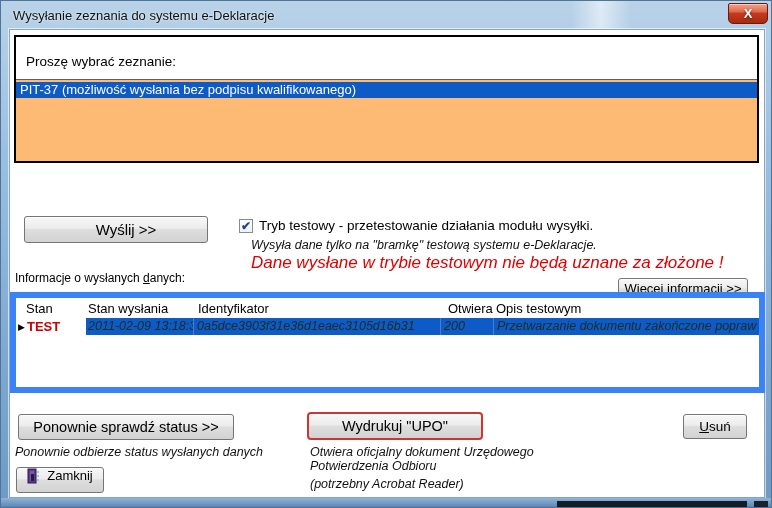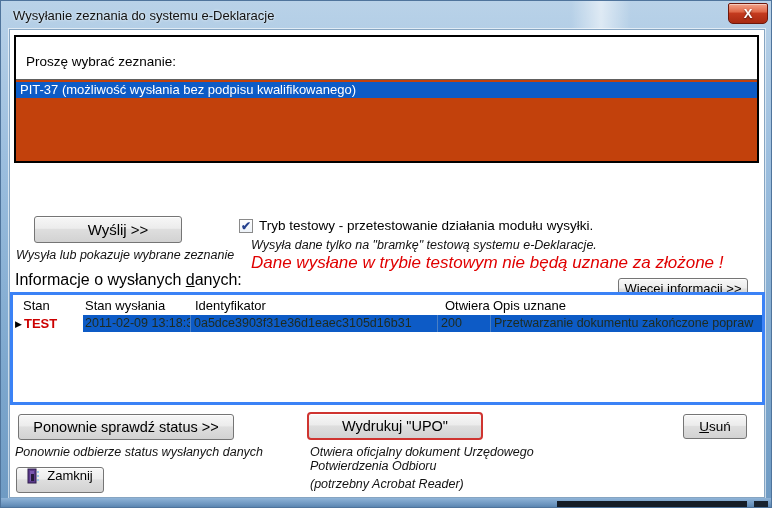--- a/index.html
+++ b/index.html
@@ -36,67 +36,67 @@
     position:absolute; left:8px; top:28px; width:756px; height:469px;
     background:#ffffff; border:1px solid #86a5c2;
     box-shadow:0 0 0 1px rgba(255,255,255,.6);
   }
 
   .groupbox{
     position:absolute; left:4px; top:5px; width:745px; height:128px;
     border:2px solid #000000; background:#fff;
   }
   .groupbox-label{ position:absolute; left:10px; top:17px; font-size:13.5px; color:#000; }
-  .listbox{ position:absolute; left:0; right:0; top:42px; bottom:0; border-top:1px solid #606060; background:#c2410c; }
+  .listbox{ position:absolute; left:0; right:0; top:42px; bottom:0; border-top:1px solid #606060; background:#fdba74; }
   .list-item-selected{
     margin-top:2px; height:16px; line-height:16px; padding-left:4px;
     background:#0d5bc6; color:#ffffff; font-size:13px; white-space:nowrap; overflow:hidden;
   }
 
   .btn{
     position:absolute; border:1px solid #757575; border-radius:3px;
     background:linear-gradient(180deg,#f7f7f7 0%,#ececec 45%,#dedede 50%,#d2d2d2 100%);
     color:#000; text-align:center; cursor:default;
     box-shadow:inset 0 1px 0 rgba(255,255,255,.8);
   }
-  .btn-send{ left:24px; top:186px; width:148px; height:27px; font-size:15px; line-height:25px;padding-left:20px; }
+  .btn-send{ left:14px; top:186px; width:184px; height:27px; font-size:15px; line-height:25px;padding-left:20px; }
   .caption{ font-style:italic; font-size:12.5px; color:#121212; position:absolute; white-space:nowrap; }
   .cap-send{ left:6px; top:218px; }
 
   .checkbox{
     position:absolute; left:229px; top:189px; width:14px; height:14px;
     border:1px solid #8a8a8a; background:linear-gradient(180deg,#fdfdfd,#eef3f9);
     font-size:12px; line-height:12px; text-align:center; color:#24408e; font-weight:bold;
   }
   .cb-label{ position:absolute; left:249px; top:188px; font-size:13.5px; color:#000; white-space:nowrap; }
   .cb-note{ left:241px; top:208px; }
   .cb-warning{ left:241px; top:223px; font-weight:normal; color:#e00000; font-size:17px; }
 
-  .info-label{ position:absolute; left:5px; top:241px; font-size:16px; color:#000; }
+  .info-label{ position:absolute; left:5px; top:241px; font-size:12px; color:#000; }
   .underline-key{ text-decoration:underline; }
   .btn-more{ left:608px; top:248px; width:130px; height:22px; font-size:13px; line-height:20px; }
 
   .table{
-    position:absolute; left:0px; top:262px; width:755px; height:113px;
-    border:3px solid #3b82f6; background:#fff; overflow:hidden;
+    position:absolute; left:0px; top:262px; width:755px; height:101px;
+    border:6px solid #3b82f6; background:#fff; overflow:hidden;
   }
   .thead{ display:flex; height:20px; align-items:center; font-size:13px; color:#000; }
   .th{ white-space:nowrap; overflow:hidden; }
   .th-stan{ width:70px; padding-left:10px; }
   .th-czas{ width:108px; padding-left:2px; }
   .th-id{ width:247px; padding-left:4px; }
   .th-status{ width:53px; padding-left:7px; }
   .th-opis{ flex:1; padding-left:2px; }
 
   .trow{ display:flex; height:17px; font-size:12.5px; line-height:16px; }
   .td{ white-space:nowrap; overflow:hidden; }
   .td-stan{ width:70px; display:flex; align-items:center; background:#fff; }
   .row-marker{ width:11px; font-size:9px; color:#000; padding-left:2px; }
   .stan-text{ color:#cc0000; font-weight:bold; font-size:13px; }
-  .td-blue{ background:#0d5bc6; color:#1e2b20; border-right:1px solid #4a7fc4; padding-left:2px; }
+  .td-blue{ background:#0d5bc6; color:#1e2b20; border-right:1px solid #4a7fc4; padding-left:2px;font-style:italic; }
   .td-czas{ width:108px; }
   .td-id{ width:247px; padding-left:3px; }
   .td-status{ width:53px; padding-left:3px; }
   .td-opis{ flex:1; border-right:none; padding-left:3px; }
 
   .btn-check{ left:8px; top:384px; width:216px; height:26px; font-size:14.5px; line-height:24px; }
   .cap-check{ left:5px; top:415px; }
 
   .btn-upo{
     left:297px; top:382px; width:176px; height:28px; font-size:14.5px; line-height:24px;
@@ -134,39 +134,38 @@
   <div class="client">
 
     <div class="groupbox">
       <div class="groupbox-label">Proszę wybrać zeznanie:</div>
       <div class="listbox">
         <div class="list-item-selected">PIT-37 (możliwość wysłania bez podpisu kwalifikowanego)</div>
       </div>
     </div>
 
     <div class="btn btn-send">Wyślij &gt;&gt;</div>
-    <div class="caption cap-send">Wysyła lub pokazuje wybrane zeznanie</div>
 
     <div class="checkbox">
       <span>✔</span>
     </div>
     <div class="cb-label">Tryb testowy - przetestowanie działania modułu wysyłki.</div>
     <div class="caption cb-note">Wysyła dane tylko na "bramkę" testową systemu e-Deklaracje.</div>
     <div class="caption cb-warning">Dane wysłane w trybie testowym nie będą uznane za złożone !</div>
 
     <div class="info-label"><span>Informacje o wysłanych </span><span class="underline-key">d</span><span>anych:</span></div>
     <div class="btn btn-more">Więcej informacji &gt;&gt;</div>
 
     <div class="table">
       <div class="thead">
         <div class="th th-stan">Stan</div>
         <div class="th th-czas">Stan wysłania</div>
         <div class="th th-id">Identyfikator</div>
         <div class="th th-status">Otwiera</div>
-        <div class="th th-opis">Opis uznane</div>
+        <div class="th th-opis">Opis testowym</div>
       </div>
       <div class="trow">
         <div class="td td-stan">
           <span class="row-marker">▶</span>
           <span class="stan-text">TEST</span>
         </div>
         <div class="td td-blue td-czas">2011-02-09 13:18:3</div>
         <div class="td td-blue td-id">0a5dce3903f31e36d1eaec3105d16b31</div>
         <div class="td td-blue td-status">200</div>
         <div class="td td-blue td-opis">Przetwarzanie dokumentu zakończone popraw</div>

